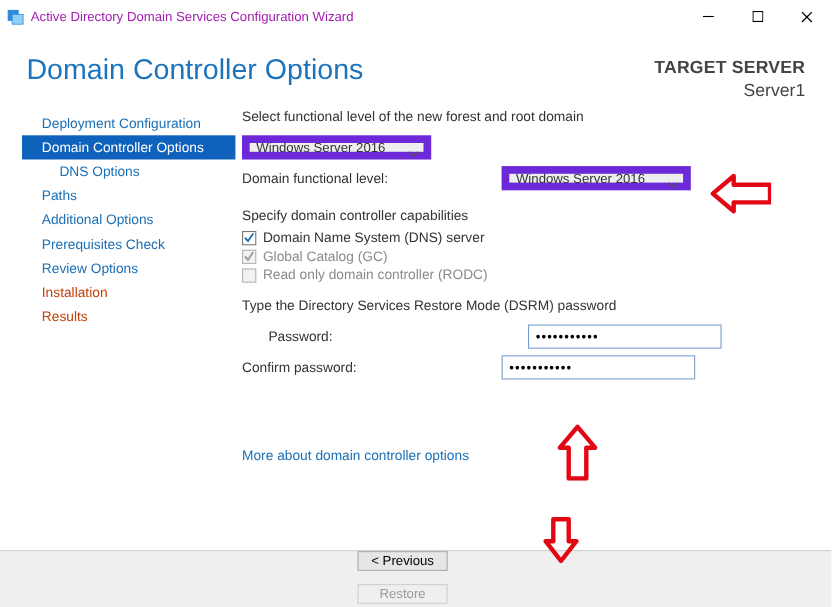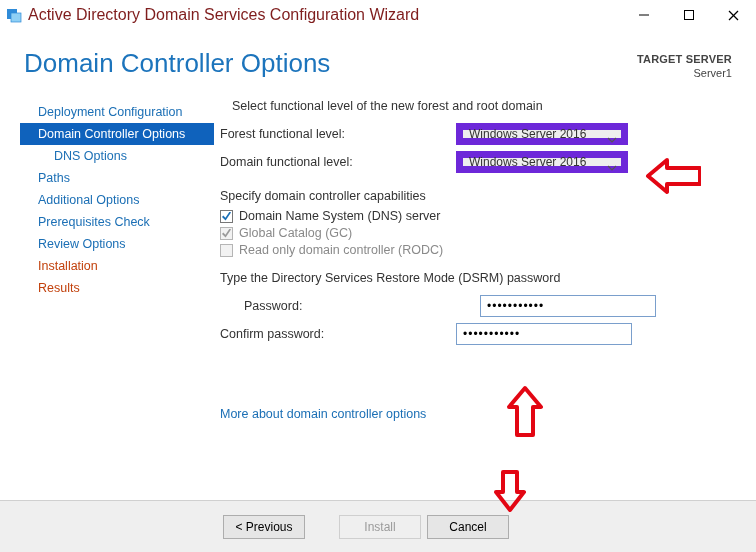--- a/index.html
+++ b/index.html
@@ -1,60 +1,60 @@
 <!DOCTYPE html>
 <html><head>
 <meta charset="utf-8">
 <style>
   * { box-sizing: border-box; font-family: "Segoe UI", Arial, sans-serif; }
   html, body { margin: 0; padding: 0; }
   body { width: 756px; height: 552px; background: #fff; overflow: hidden; position: relative; }
 
   .titlebar { height: 30px; display: flex; align-items: center; padding: 0 0 0 6px; background: #fff; }
   .titlebar-icon { width: 16px; height: 16px; margin-right: 6px; }
-  .titlebar-text { font-size: 16px; color: #7f1d1d; flex: 1; }
+  .titlebar-text { font-size: 12px; color: #a21caf; flex: 1; }
   .winctl { display: flex; }
   .winbtn { width: 45px; height: 30px; display: flex; align-items: center; justify-content: center; }
   .winbtn svg { display: block; }
 
   .header-area { padding: 10px 24px 0 24px; display: flex; justify-content: space-between; align-items: flex-start; }
   .page-title { color: #1c74bc; font-size: 26px; font-weight: 300; margin: 8px 0 16px 0; }
-  .target-block { text-align: right; font-size: 11px; color: #444; line-height: 1.3; padding-top: 12px; }
+  .target-block { text-align: right; font-size: 16px; color: #444; line-height: 1.3; padding-top: 12px; }
   .target-label { font-weight: bold; letter-spacing: .2px; }
 
   .content { display: flex; padding: 0 12px 0 20px; }
   .sidebar { width: 194px; padding-top: 6px; }
   .sidebar-item { padding: 4px 10px 4px 18px; font-size: 12.5px; color: #1b6fb5; cursor: pointer; }
   .sidebar-item.indent { padding-left: 34px; }
   .sidebar-item.selected { background: #0f62bc; color: #fff; }
   .sidebar-item.disabled { color: #c2410c; cursor: default; }
 
   .main { flex: 1; padding: 4px 10px 0 6px; font-size: 12.5px; color: #333; position: relative; }
 
-  .section-label { margin-bottom: 10px; margin-left: 12px; }
+  .section-label { margin-bottom: 10px; }
   .field-row { display: flex; align-items: center; margin-bottom: 6px; }
   .field-label { width: 236px; }
   .dropdown { position: relative; width: 172px; height: 22px; border: 7px solid #6d28d9; background: #eeeeee; display: flex; align-items: center; padding: 0 18px 0 6px; font-size: 12px; cursor: pointer; }
   .dropdown .chev { position: absolute; right: 4px; top: 3px; }
 
   .caps { margin-top: 16px; margin-bottom: 6px; }
   .check-row { display: flex; align-items: center; margin: 3px 0 3px 0; }
   .checkbox { width: 13px; height: 13px; border: 1px solid #777; margin-right: 6px; display: inline-flex; align-items: center; justify-content: center; background: #fff; }
   .checkbox.checked::after { content: ""; width: 9px; height: 9px; background: #1b6fb5; clip-path: polygon(14% 44%, 0 60%, 40% 100%, 100% 10%, 85% 0, 38% 70%); }
   .checkbox.disabled { border-color: #b5b5b5; background: #f2f2f2; }
   .checkbox.disabled.checked::after { background: #9a9a9a; }
   .check-label { font-size: 12.5px; }
   .check-label.muted { color: #8a8a8a; }
 
   .pwd-section { margin-top: 14px; }
   .password-input { width: 176px; height: 22px; border: 1px solid #7a9fcc; padding: 0 6px; font-size: 12px; letter-spacing: 1px; }
 
   .morelink { color: #1b6fb5; font-size: 12.5px; position: absolute; left: 6px; bottom: -70px; cursor: pointer; }
 
-  .footer { position: absolute; left: 0; right: 0; bottom: 0; height: 52px; background: #efefef; border-top: 1px solid #d0d0d0; display: flex; align-items: center; justify-content: center; padding-right: 24px; gap: 6px; }
+  .footer { position: absolute; left: 0; right: 0; bottom: 0; height: 52px; background: #efefef; border-top: 1px solid #d0d0d0; display: flex; align-items: center; justify-content: flex-start; padding-right: 24px; gap: 6px; flex-direction: column; }
   .btn { min-width: 82px; height: 24px; font-size: 12px; border: 1px solid #adadad; background: #e6e6e6; cursor: pointer; }
   .btn.default { border: 1.5px solid #2a7ab9; background: #e6e6e6; }
   .btn:disabled { color: #9b9b9b; background: #efefef; border-color: #cfcfcf; cursor: default; }
   .btn-spacer { width: 22px; }
 
   .arrow-ann { position: absolute; pointer-events: none; }
   .arrow-ann svg path { fill: none; }
 </style>
 </head>
 <body>
@@ -105,21 +105,20 @@
     <div class="sidebar-item">Prerequisites Check</div>
     <div class="sidebar-item">Review Options</div>
     <div class="sidebar-item disabled">Installation</div>
     <div class="sidebar-item disabled">Results</div>
   </div>
 
   <div class="main">
     <div class="section-label">Select functional level of the new forest and root domain</div>
 
     <div class="field-row">
-      <div class="field-label">Forest functional level:</div>
       <div class="dropdown">
         <span>Windows Server 2016</span>
         <span class="chev">
           <svg width="10" height="14">
               <polyline points="1,5 5,9 9,5" fill="none" stroke="#555" stroke-width="1.2"></polyline>
             </svg>
         </span>
       </div>
     </div>
 
@@ -161,21 +160,21 @@
       <input class="password-input" value="•••••••••••" style="">
     </div>
 
     <div class="morelink">More about domain controller options</div>
   </div>
 </div>
 
 <div class="footer">
   <button class="btn">&lt; Previous</button>
   <span class="btn-spacer"></span>
-  <button class="btn" disabled="">Install</button>
+  <button class="btn" disabled="">Restore</button>
   <button class="btn">Cancel</button>
 </div>
 
 <div class="arrow-ann" style="left:645px; top:156px;">
   <svg width="56" height="40" viewBox="0 0 56 40">
     <path d="M55 12 L22 12 L22 4 L3 20 L22 36 L22 28 L55 28 Z" stroke="#e30613" stroke-width="4" fill="none" stroke-linejoin="round"></path>
   </svg>
 </div>
 <div class="arrow-ann" style="left:505px; top:385px;">
   <svg width="40" height="52" viewBox="0 0 40 52">

